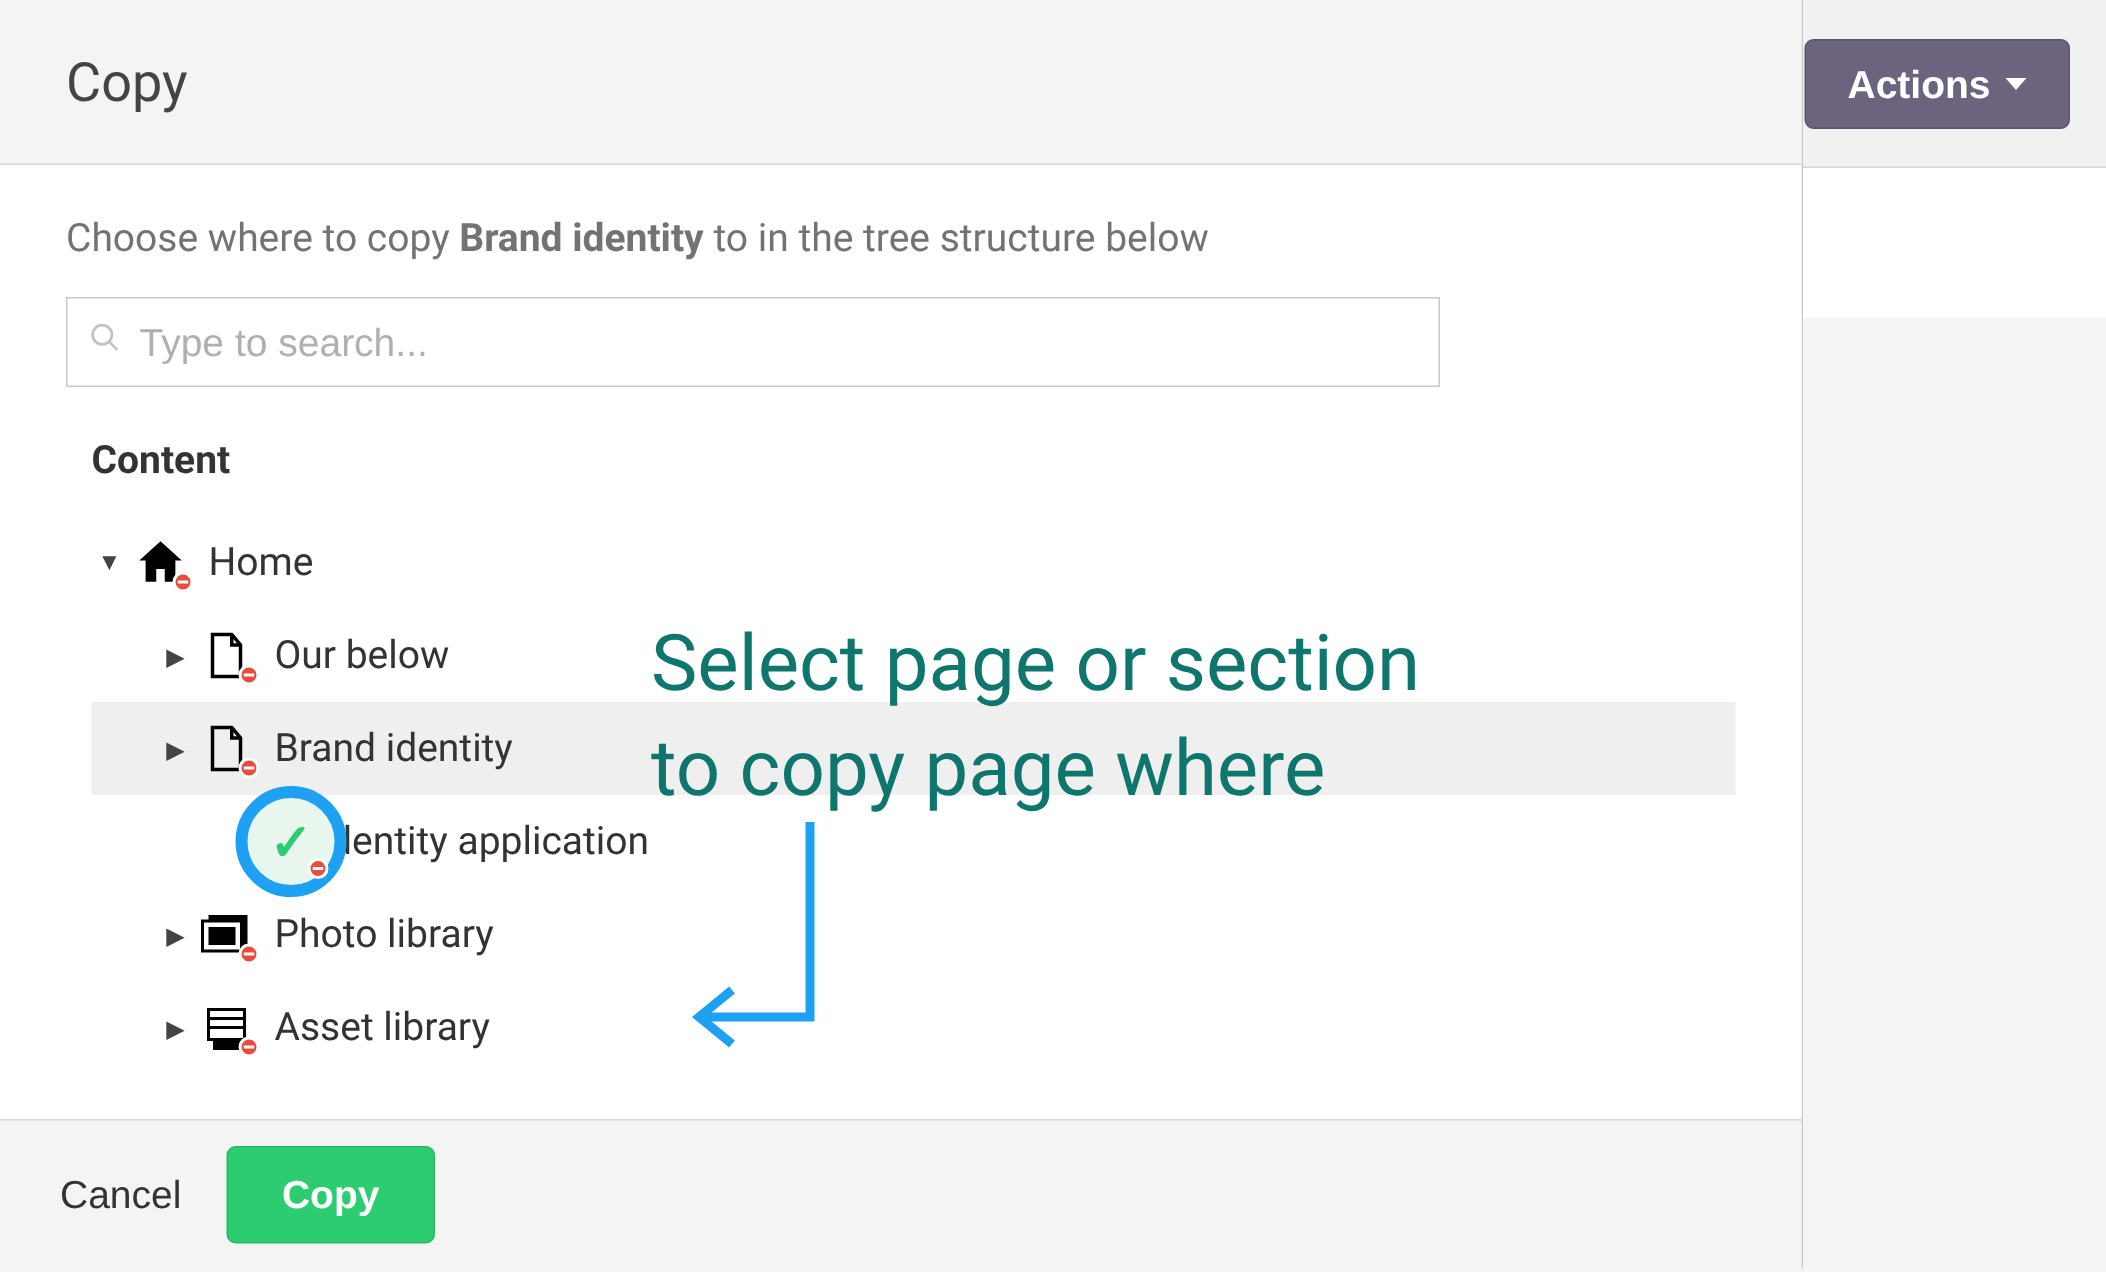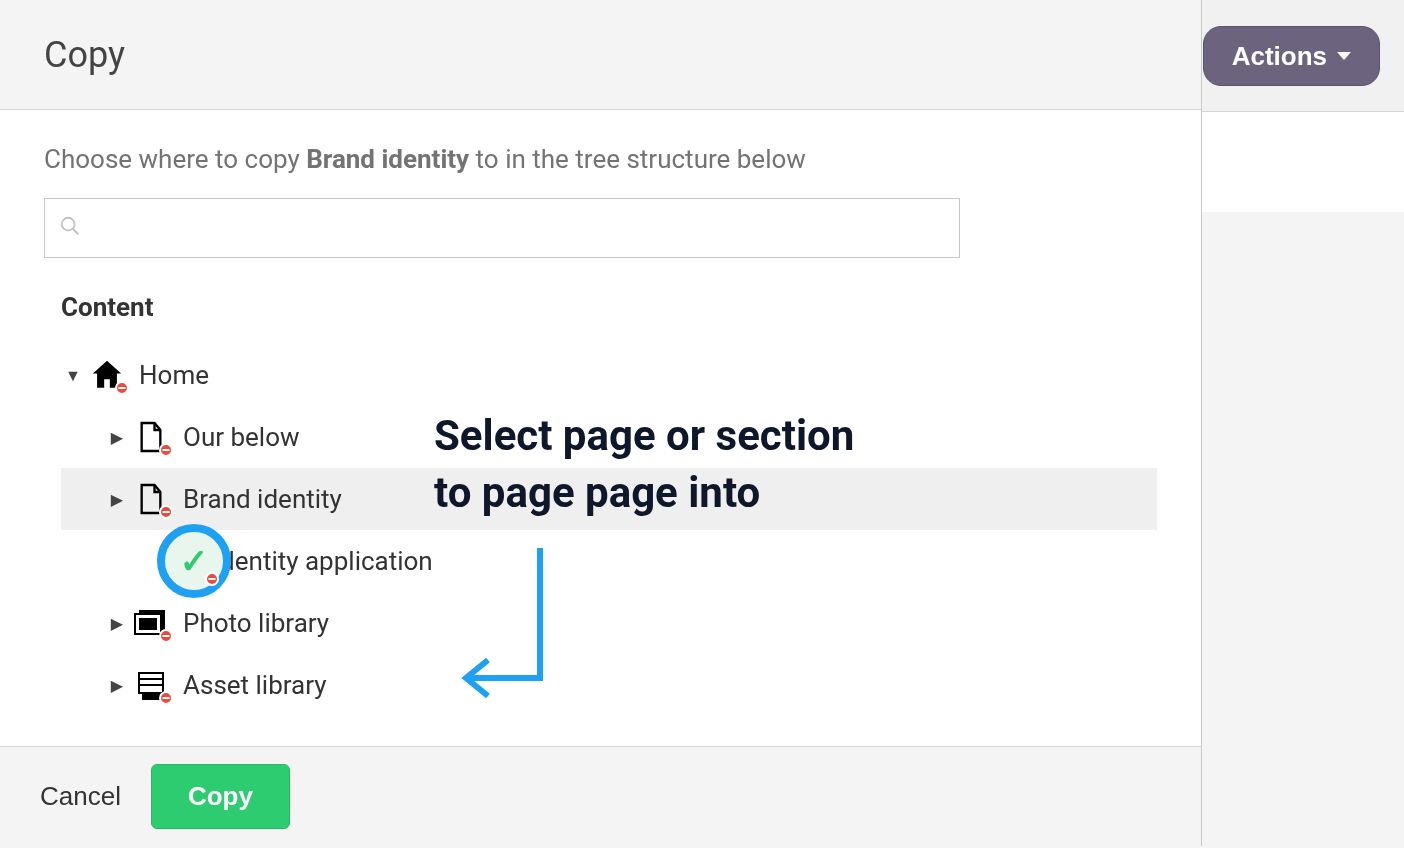--- a/index.html
+++ b/index.html
@@ -10,21 +10,21 @@
     position: absolute; top: 0; left: 0; right: 0; height: 112px;
     background: #f1f1f1; border-bottom: 1px solid #d6d6d6;
   }
   .bg-input {
     position: absolute; top: 26px; right: 40px; width: 140px; height: 56px;
     background: #fff; border: 1px solid #d0d0d0; border-top-left-radius: 4px; border-bottom-left-radius: 4px;
     border-right: none;
   }
   .actions-btn {
     position: absolute; top: 26px; right: 24px; height: 60px; padding: 0 28px;
-    background: #6c637f; color: #fff; border: 1px solid #5b5370; border-radius: 18px;
+    background: #6c637f; color: #fff; border: 1px solid #5b5370; border-radius: 6px;
     font-size: 26px; font-weight: 600; display: flex; align-items: center; gap: 10px;
     cursor: pointer;
   }
   .actions-btn .caret {
     width: 0; height: 0; border-left: 7px solid transparent; border-right: 7px solid transparent; border-top: 8px solid #fff;
   }
   .bg-sub {
     position: absolute; top: 112px; left: 0; right: 0; height: 100px;
     background: #fff;
   }
@@ -100,22 +100,22 @@
     display: flex; align-items: center; justify-content: center;
   }
   .checkmark {
     color: #2ecc71; font-size: 34px; font-weight: 700;
   }
   .select-circle .badge { bottom: 4px; right: 4px; }
   .row-identity .tree-label { margin-left: 108px; }
 
   
   .annotation {
-    position: absolute; top: 298px; left: 434px; color: #0f172a;
-    font-size: 42px; font-weight: 700; line-height: 1.35;
+    position: absolute; top: 298px; left: 434px; color: #0f766e;
+    font-size: 52px; font-weight: 400; line-height: 1.35;
   }
   .arrow-svg {
     position: absolute; top: 438px; left: 460px;
   }
 
   
   .modal-footer {
     height: 100px; background: #f4f4f4; border-top: 1px solid #d6d6d6;
     display: flex; align-items: center; justify-content: flex-start; padding: 0 40px; gap: 30px;
   }
@@ -153,20 +153,21 @@
       <span>Choose where to copy </span><b>Brand identity</b><span> to in the tree structure below</span>
     </div>
 
     <div class="search-wrap">
       <span class="search-icon">
         <svg width="22" height="22" viewBox="0 0 24 24" fill="none" stroke="#c2c2c2" stroke-width="2">
             <circle cx="10" cy="10" r="7"></circle>
             <line x1="21" y1="21" x2="15" y2="15"></line>
           </svg>
       </span>
+      <input class="search-input" type="text" placeholder="Type to search..." style="">
     </div>
 
     <div class="tree">
       <div class="tree-header">Content</div>
 
       <div class="tree-row level-0">
         <span class="tree-caret">▼</span>
         <span class="tree-icon">
           <svg width="34" height="34" viewBox="0 0 24 24" fill="#000">
               <path d="M12 2 L2 11 H5 V21 H10 V15 H14 V21 H19 V11 H22 Z"></path>
@@ -232,21 +233,21 @@
             </svg>
           <span class="badge"></span>
         </span>
         <span class="tree-label">Asset library</span>
       </div>
 
     </div>
 
     <div class="annotation">
       <div>Select page or section</div>
-      <div>to page page into</div>
+      <div>to copy page where</div>
     </div>
     <svg class="arrow-svg" width="120" height="170">
       <path d="M80 0 L80 130 L10 130" stroke="#1ea1f2" stroke-width="6" fill="none"></path>
       <path d="M28 112 L6 130 L28 148" stroke="#1ea1f2" stroke-width="6" fill="none"></path>
     </svg>
 
   </div>
 
   <div class="modal-footer">
     <button class="btn-cancel">Cancel</button>

